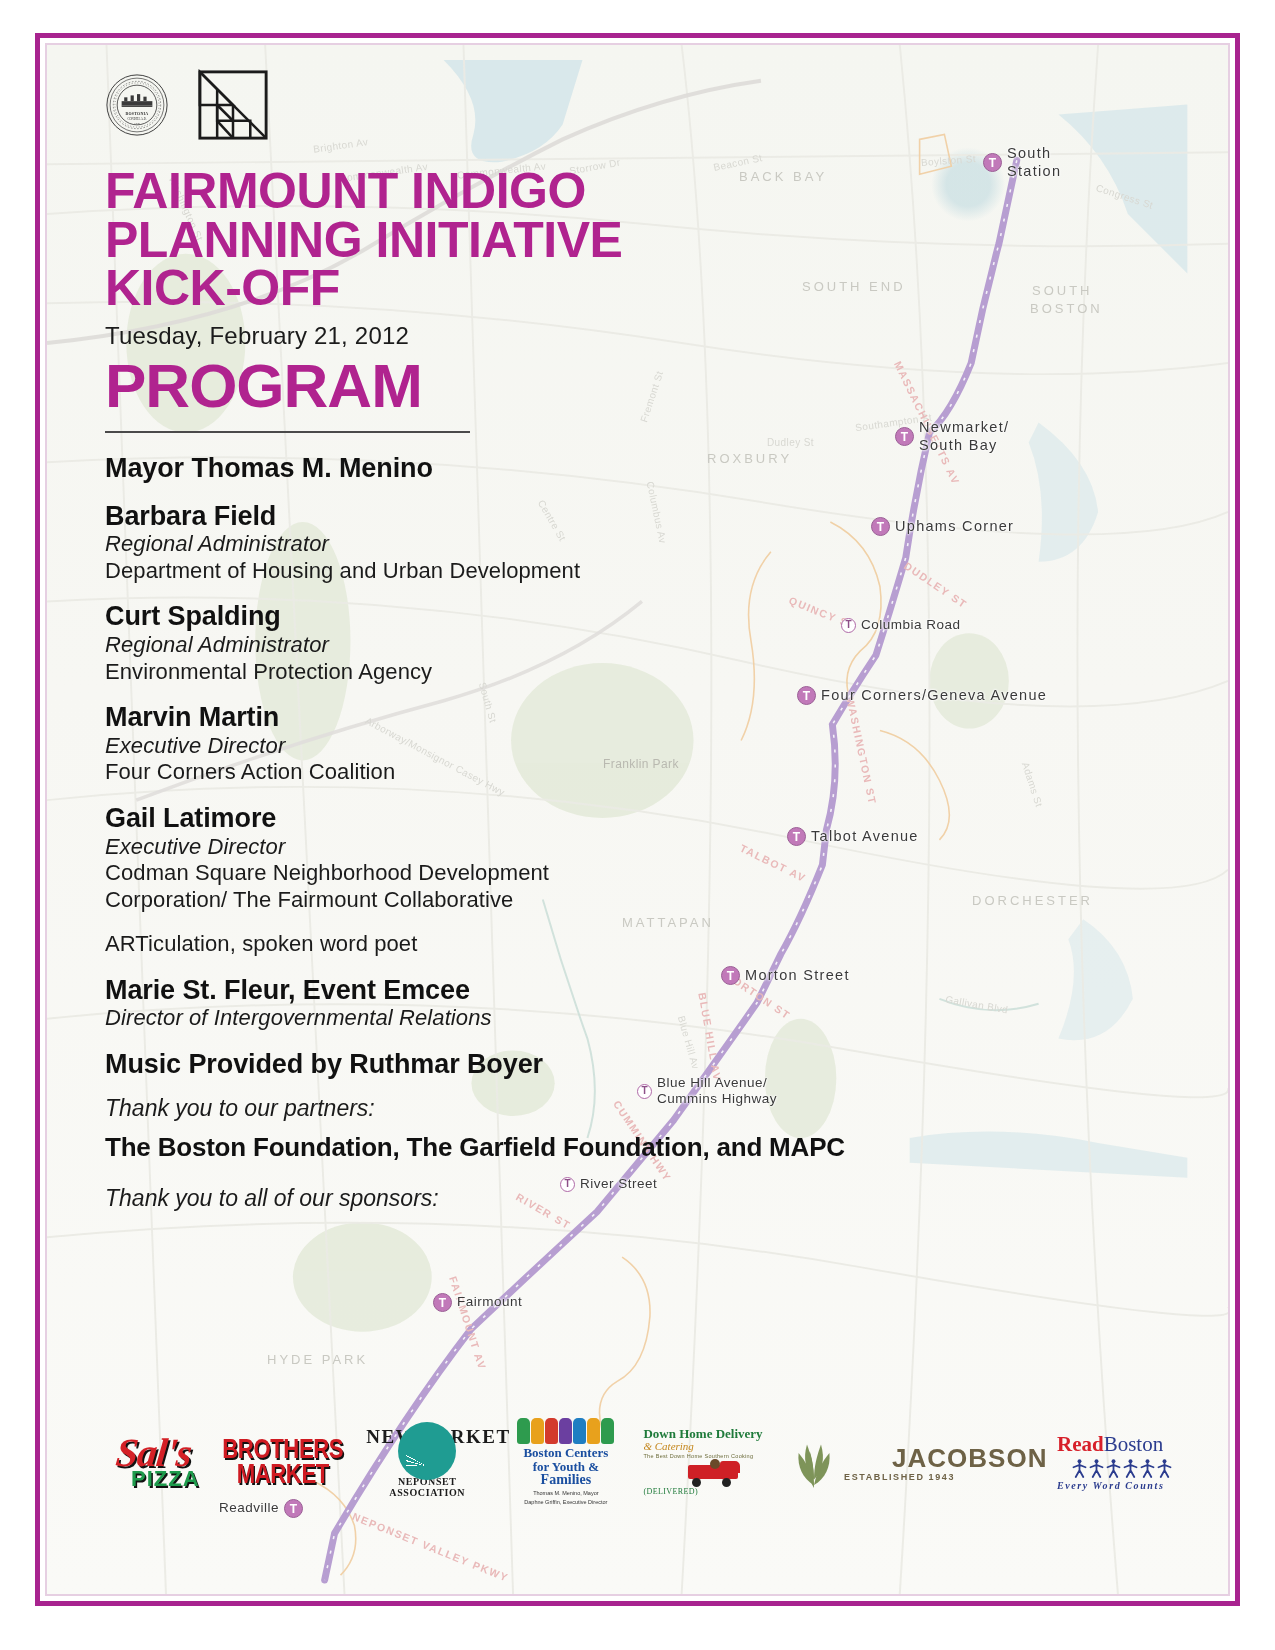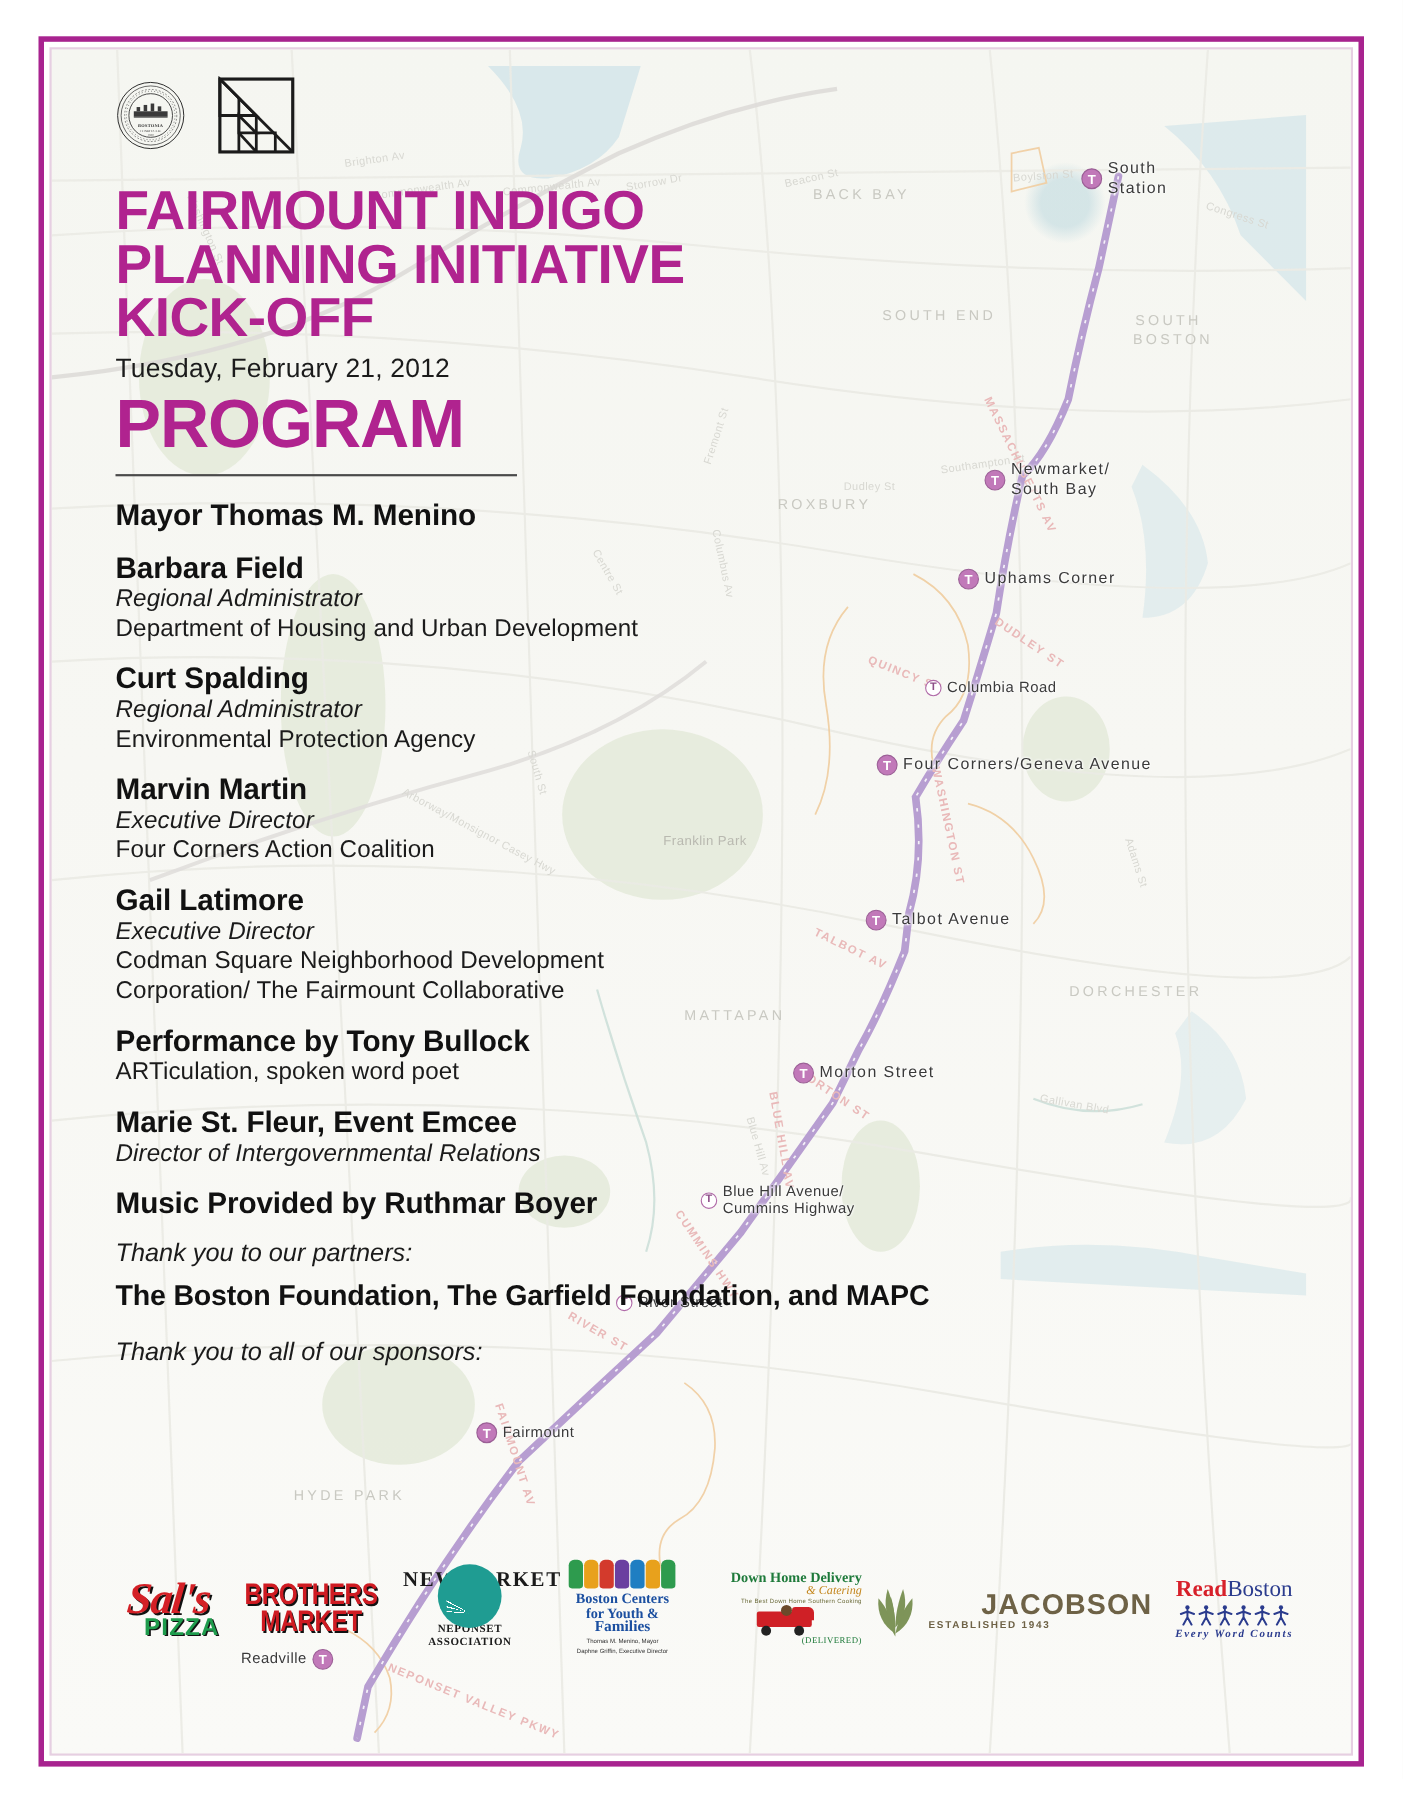--- a/index.html
+++ b/index.html
@@ -261,21 +261,21 @@
     font-size: 10px; color: #1b1b1b; letter-spacing: .6px; font-weight: bold;
   }
 
   .bcyf { text-align:center; width: 136px; }
   .bcyf .people { display:flex; justify-content:center; gap:1px; margin-bottom:2px; }
   .bcyf .p { width: 13px; height: 26px; border-radius: 5px 5px 3px 3px; }
   .bcyf .t1 { font-family:"Liberation Serif", serif; font-size: 13px; font-weight:bold; color:#1b4fa0; line-height:1.05;}
   .bcyf .t2 { font-family:"Liberation Serif", serif; font-size: 14px; font-weight:bold; color:#1b4fa0; line-height:1.05;}
   .bcyf .t3 { font-size: 5.5px; color:#333; letter-spacing:0; line-height:1.25; margin-top:2px;}
 
-  .dhd { text-align:right; width: 140px; line-height: 1.05; }
+  .dhd { text-align:left; width: 140px; line-height: 1.05; }
   .dhd .l1 { font-family:"Liberation Serif",serif; font-weight:bold; font-size:13px; color:#1E7A3A;}
   .dhd .l2 { font-family:"Liberation Serif",serif; font-style:italic; font-size:11px; color:#C4861C;}
   .dhd .l3 { font-size:5.5px; color:#6b6b3a; letter-spacing:.3px; margin-top:1px;}
   .dhd .truck { width: 62px; height: 26px; margin: 2px auto 1px auto; position:relative;}
   .dhd .truck .body { position:absolute; left:6px; top:4px; width:50px; height:14px; background:#CF2026; border-radius:2px;}
   .dhd .truck .cab { position:absolute; left:38px; top:0px; width:20px; height:12px; background:#CF2026; border-radius:3px 5px 0 0;}
   .dhd .truck .w { position:absolute; bottom:0; width:9px; height:9px; border-radius:50%; background:#222;}
   .dhd .truck .w1 { left:10px;} .dhd .truck .w2 { left:40px;}
   .dhd .truck .head { position:absolute; left:28px; top:-2px; width:10px; height:10px; border-radius:50%; background:#6b4a2a; }
   .dhd .l4 { font-family:"Liberation Serif",serif; font-size:8px; color:#1E7A3A; letter-spacing:.4px;}
@@ -284,21 +284,21 @@
   .jacobson .leaf { width: 42px; height: 52px; }
   .jacobson .jtxt .j1 {
     font-family:"Liberation Sans", sans-serif; font-weight:bold;
     font-size: 26px; color:#6E6246; letter-spacing: 1px; margin-left: 48px;
   }
   .jacobson .jtxt .j2 {
     font-family:"Liberation Sans", sans-serif; font-weight:bold;
     font-size: 9px; color:#6E6246; letter-spacing: 1.6px; margin-top:-2px;
   }
 
-  .readboston { text-align:center; width: 130px; }
+  .readboston { text-align:left; width: 130px; }
   .readboston .rb1 { font-family:"Liberation Serif",serif; font-size: 21px; line-height:1; }
   .readboston .rb1 .r { color:#D7202A; font-weight:bold; }
   .readboston .rb1 .b { color:#2B3C8E; }
   .readboston .figs { display:flex; justify-content:center; gap:2px; margin:3px 0 2px 0;}
   .readboston .fig { width: 15px; height: 20px; }
   .readboston .rb2 { font-family:"Liberation Serif",serif; font-weight:bold; font-style:italic; font-size:10px; color:#2B3C8E; letter-spacing:1.6px;}
 </style>
 </head>
 <body>
 
@@ -572,21 +572,20 @@
         </div>
 
         <div class="entry">
           <div class="nm">Gail Latimore</div>
           <div class="role">Executive Director</div>
           <div class="org" style="white-space:pre-line;">Codman Square Neighborhood Development
 Corporation/ The Fairmount Collaborative</div>
         </div>
 
         <div class="entry">
-          <div class="nm">Performance by Tony Bullock</div>
           <div class="org">ARTiculation, spoken word poet</div>
         </div>
 
         <div class="entry">
           <div class="nm">Marie St. Fleur, Event Emcee</div>
           <div class="role">Director of Intergovernmental Relations</div>
         </div>
 
         <div class="entry" style="margin-bottom:4px;">
           <div class="nm">Music Provided by Ruthmar Boyer</div>

